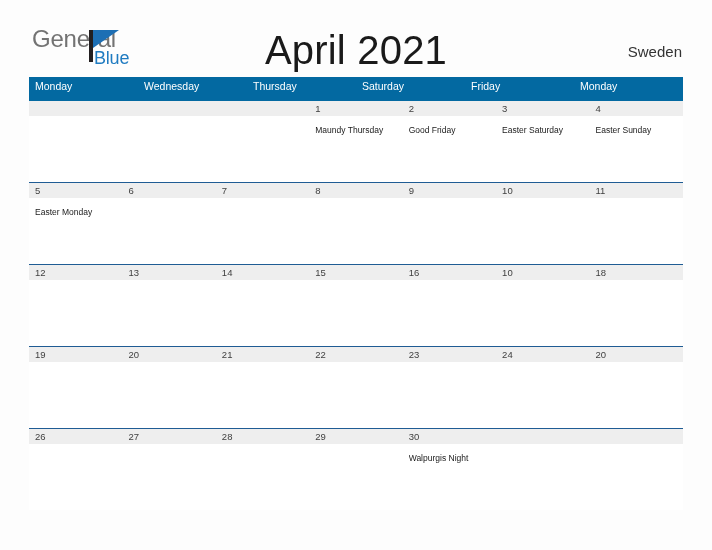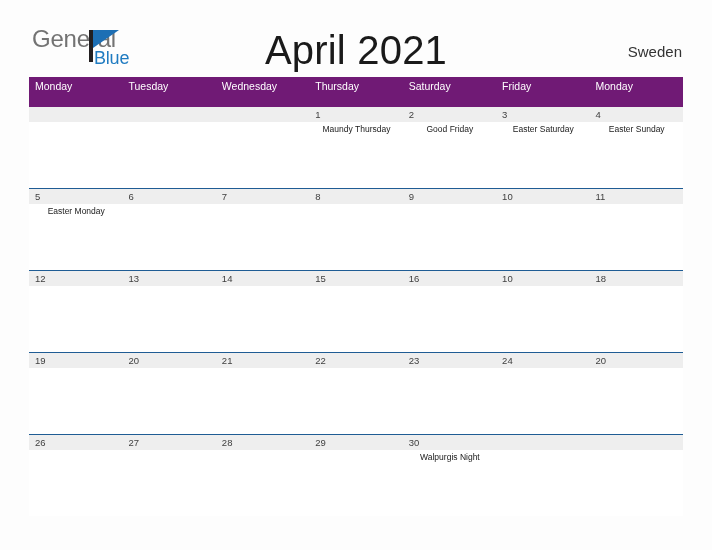--- a/index.html
+++ b/index.html
@@ -98,22 +98,22 @@
   .calendar {
     position: absolute;
     left: 29px;
     top: 77px;
     width: 654px;
   }
 
   .weekday-header {
     display: flex;
     width: 100%;
-    background: #701a75;
-    height: 30px;
+    background: #0369a1;
+    height: 24px;
   }
   .weekday-cell {
     flex: 1 1 0;
     color: #ffffff;
     font-size: 10.5px;
     line-height: 18px;
     padding-left: 6px;
     box-sizing: border-box;
     white-space: nowrap;
     overflow: hidden;
@@ -141,23 +141,22 @@
     font-size: 9.5px;
     color: #404040;
     line-height: 15px;
     padding-left: 6px;
     box-sizing: border-box;
   }
   .day-cell.empty .day-number-band {
     background: #eeeeee;
   }
   .day-events {
-    padding: 2px 5px 0 6px;
+    padding: 9px 5px 0 6px;
     box-sizing: border-box;
-    text-align: center;
   }
   .event-text {
     font-size: 8.5px;
     color: #1a1a1a;
     line-height: 11px;
     white-space: nowrap;
     overflow: hidden;
   }
 </style>
 </head>
@@ -176,21 +175,20 @@
 
     <div class="month-title">April 2021</div>
 
     <div class="country">Sweden</div>
 
   </div>
 
   <div class="calendar">
     <div class="weekday-header" id="weekday-header">
         <div class="weekday-cell">Monday</div>
-        <div class="weekday-cell">Tuesday</div>
         <div class="weekday-cell">Wednesday</div>
         <div class="weekday-cell">Thursday</div>
         <div class="weekday-cell">Saturday</div>
         <div class="weekday-cell">Friday</div>
         <div class="weekday-cell">Monday</div>
       </div>
     <div id="weeks-container">
         <div class="week-row">
           <div class="day-cell empty">
             <div class="day-number-band"></div>

